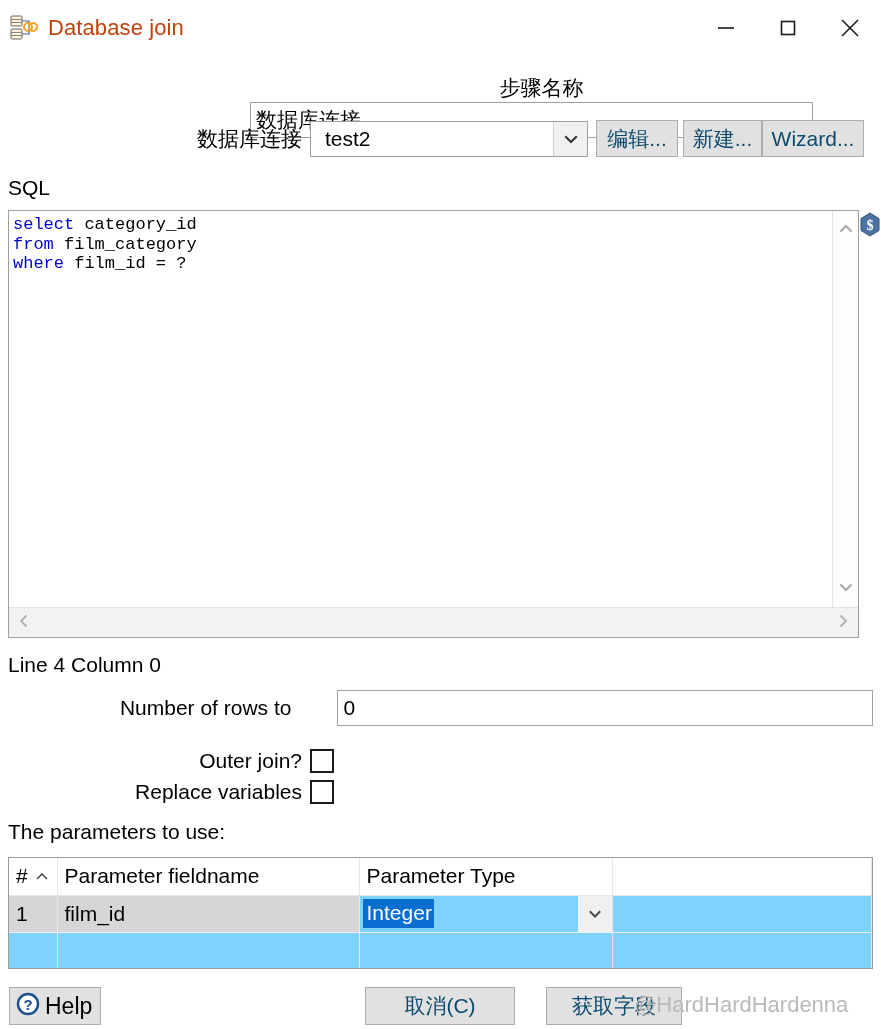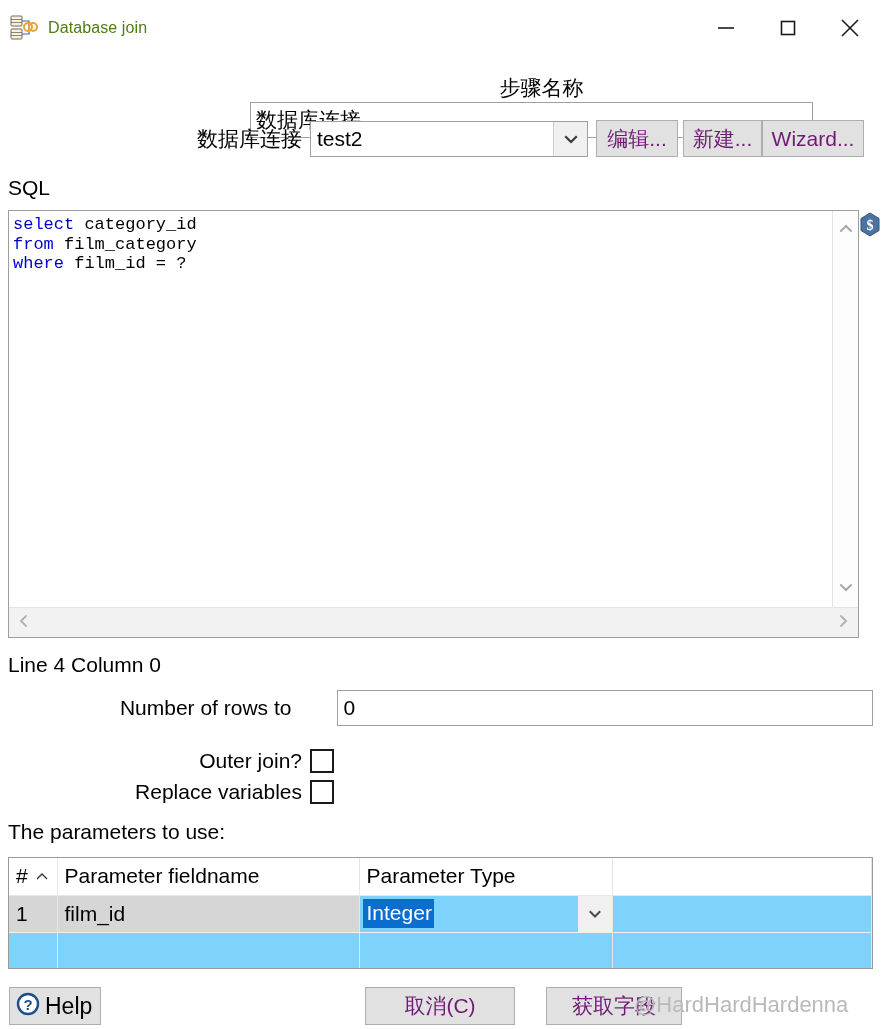--- a/index.html
+++ b/index.html
@@ -23,22 +23,22 @@
     width: 881px; height: 56px;
     display: flex; align-items: center;
     background: #ffffff;
   }
   .title-icon {
     width: 30px; height: 30px;
     margin-left: 9px; margin-right: 9px;
     position: relative; flex: none;
   }
   .title-text {
-    font-size: 16px;
-    color: #4d7c0f;
+    font-size: 22px;
+    color: #c2410c;
     letter-spacing: 0.1px;
     white-space: nowrap;
   }
   .win-btns {
     position: absolute; right: 0; top: 0;
     height: 56px; display: flex; align-items: center;
   }
   .win-btn {
     width: 62px; height: 56px;
     display: flex; align-items: center; justify-content: center;
@@ -62,37 +62,38 @@
     display: flex; align-items: center;
     font-family: "Liberation Sans", sans-serif;
     overflow: hidden; white-space: nowrap;
   }
   .combo {
     border: 1px solid #a0a0a0;
     background: #fff;
     height: 36px;
     display: flex; align-items: center;
     position: relative;
+    padding-left: 8px;
   }
   .combo .cval {
     font-size: 21px; padding-left: 6px; flex: 1;
     white-space: nowrap; overflow: hidden;
   }
   .combo .carrow {
     width: 34px; height: 34px;
     background: #f0f0f0;
     border-left: 1px solid #cfcfcf;
     display: flex; align-items: center; justify-content: center;
   }
   .btn {
     background: #e1e1e1;
     border: 1px solid #adadad;
     height: 37px;
     font-size: 21px;
-    color: #701a75;
+    color: #0c4a6e;
     display: flex; align-items: center; justify-content: center;
     padding: 0 8px;
     white-space: nowrap;
     font-family: "Liberation Sans", sans-serif;
     cursor: default;
   }
 
   
   .sql-label {
     position: absolute; left: 8px; top: 176px;

